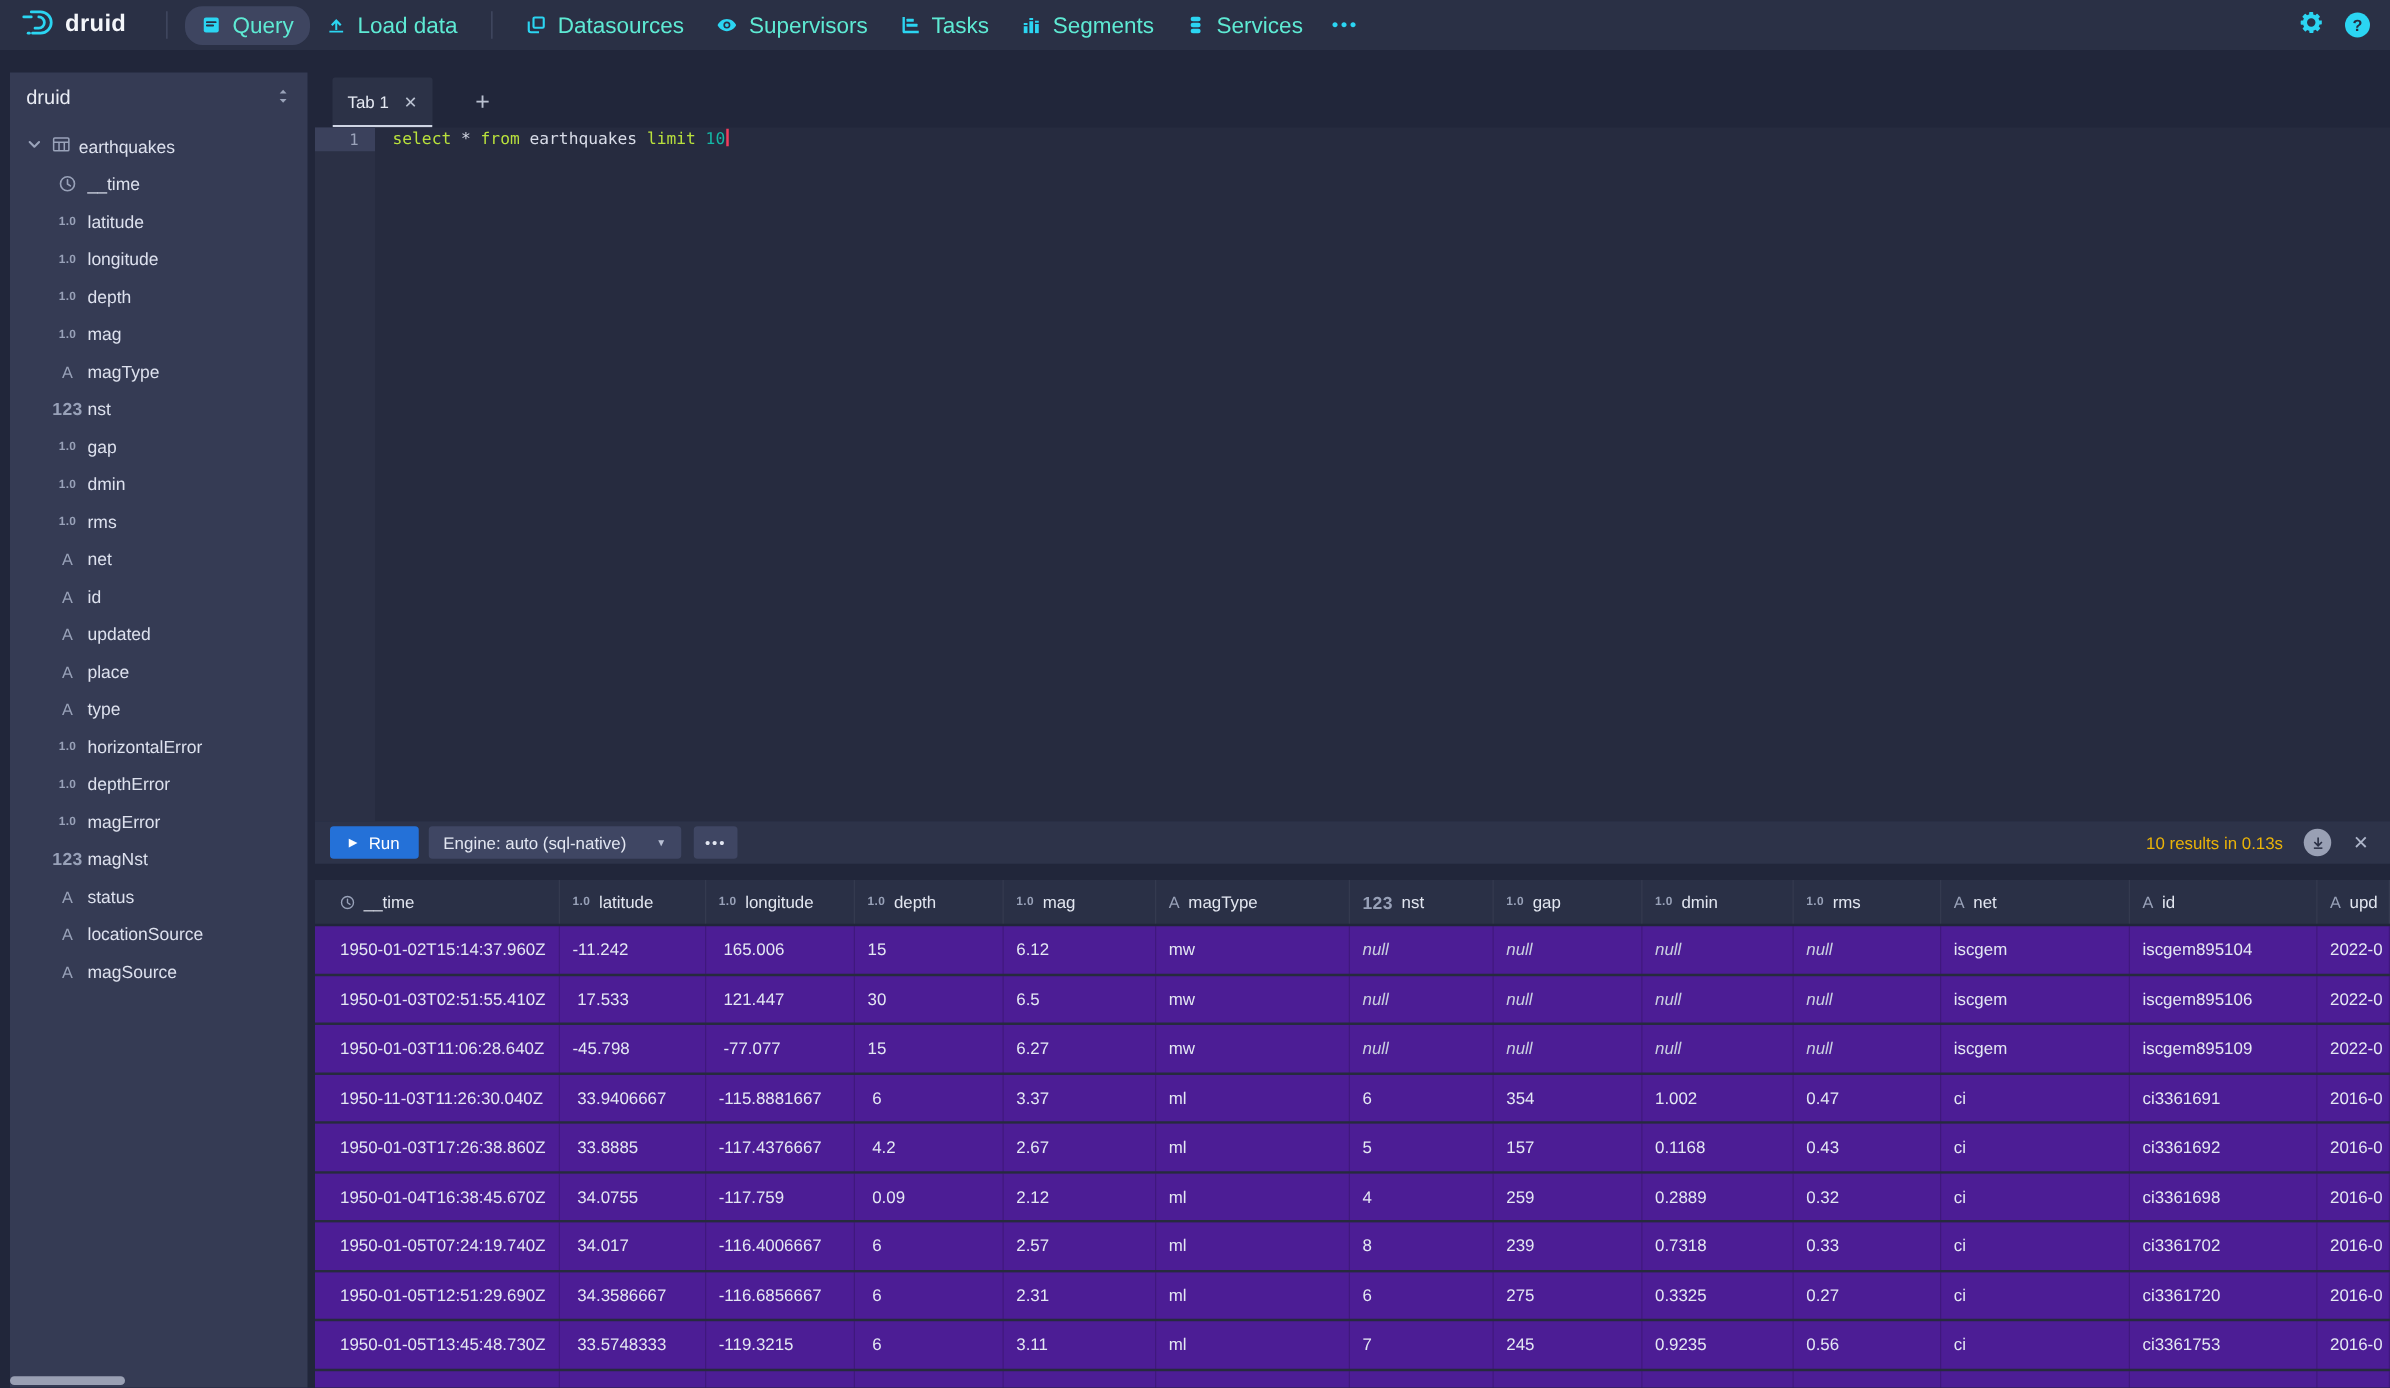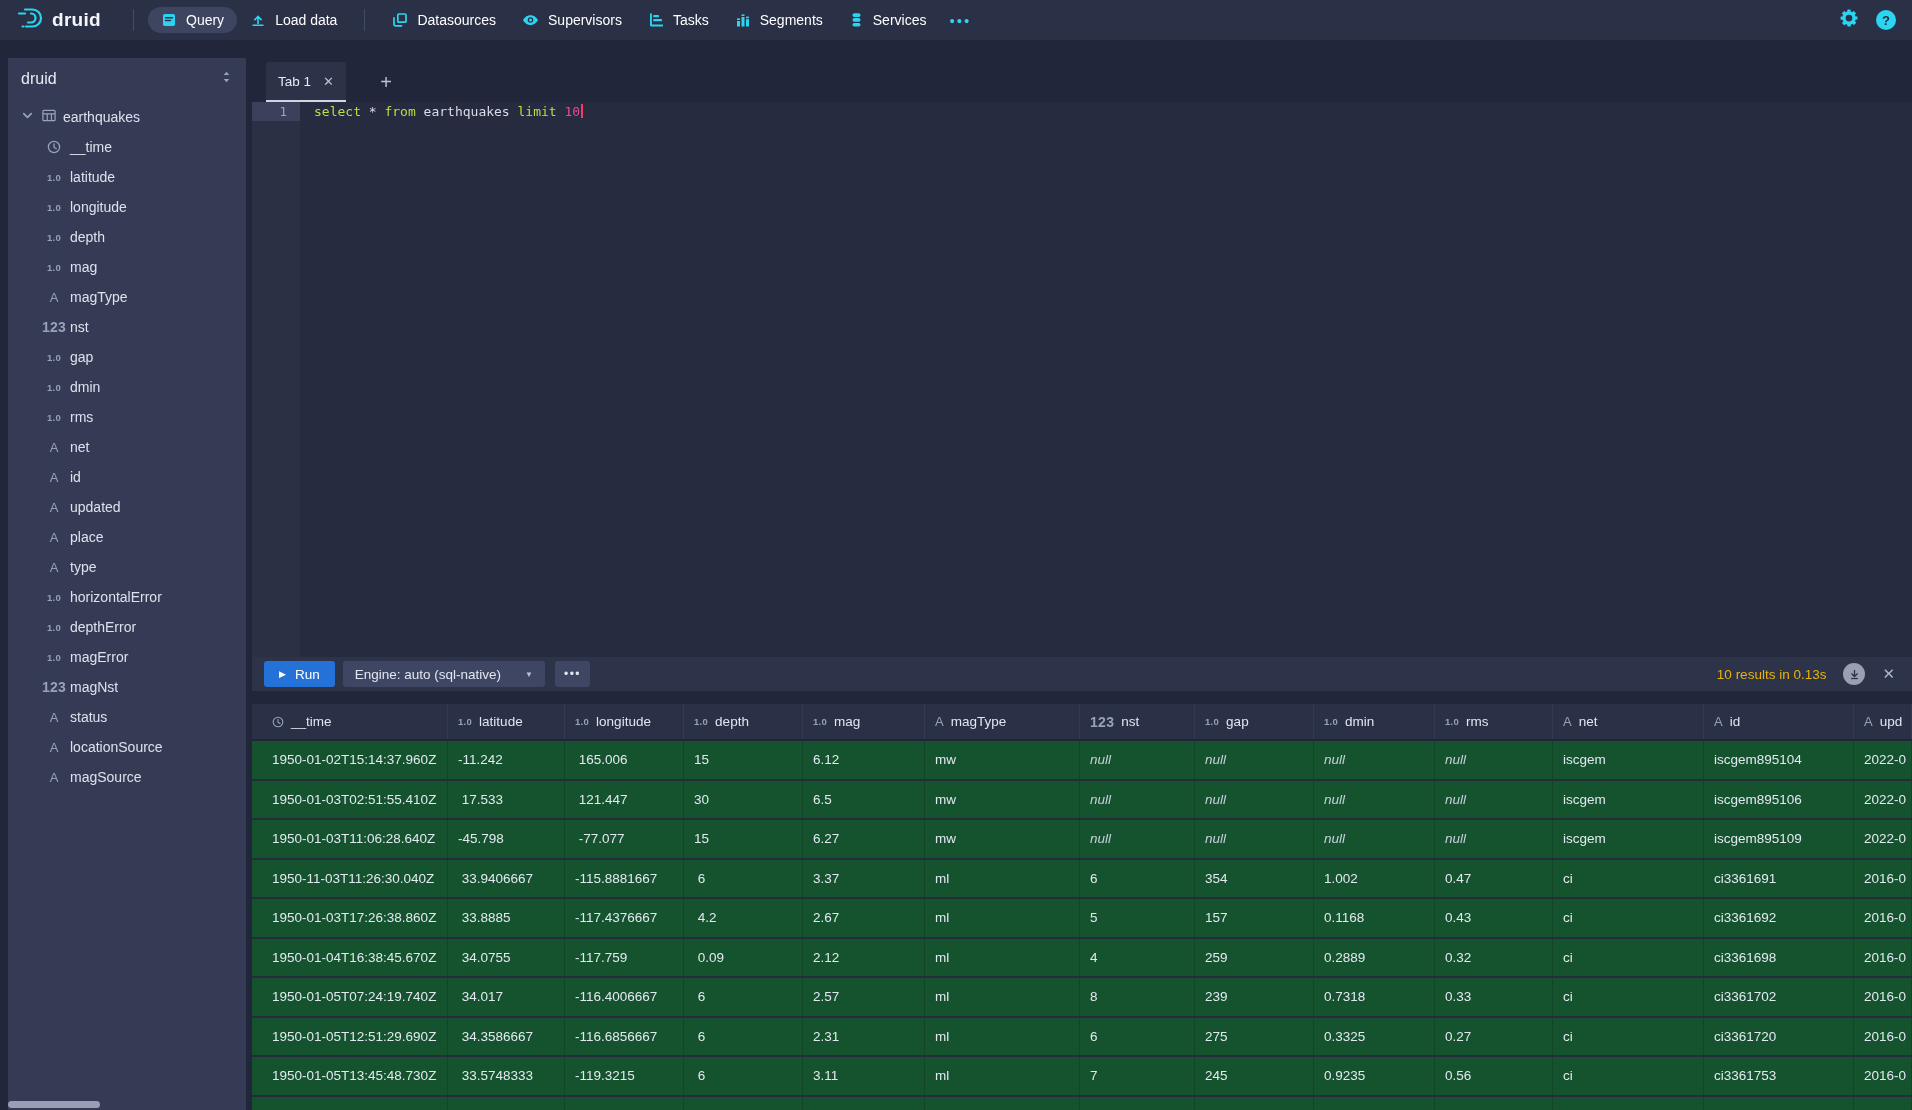--- a/index.html
+++ b/index.html
@@ -7,21 +7,21 @@
     width:1912px;height:1110px;position:relative;overflow:hidden;
     background:#21263a;font-family:"Liberation Sans",sans-serif;
     -webkit-font-smoothing:antialiased;
   }
   
   .navbar{position:absolute;top:0;left:0;right:0;height:40px;background:#2a3045;
     display:flex;align-items:center;padding:0 16px;z-index:5;}
   .logo{display:flex;align-items:center;gap:8px;margin-right:18px;}
   .logo-text{color:#f4f6fa;font-size:19px;font-weight:bold;letter-spacing:.3px;}
   .nav-divider{width:1px;height:22px;background:#454c66;margin:0 14px;}
-  .nav-item{display:flex;align-items:center;gap:9px;color:#ffffff;font-size:14px;
+  .nav-item{display:flex;align-items:center;gap:9px;color:#5eead4;font-size:18px;
     padding:5px 13px;border-radius:14px;cursor:pointer;white-space:nowrap;}
   .nav-item.active{background:#3e4560;}
   .nav-item svg{display:block;}
   .nav-more{color:#2bd5f2;font-size:15px;letter-spacing:2px;padding:5px 10px;cursor:pointer;}
   .nav-right{margin-left:auto;display:flex;align-items:center;gap:18px;}
   .help-circle{width:20px;height:20px;border-radius:50%;background:#2bd5f2;color:#262c41;
     font-weight:bold;font-size:13px;display:flex;align-items:center;justify-content:center;cursor:pointer;}
   
   .sidebar{position:absolute;top:58px;left:8px;width:238px;bottom:0;background:#353b54;}
   .sidebar-header{height:42px;display:flex;align-items:center;padding:0 13px;}
@@ -52,21 +52,21 @@
   
   .editor{position:absolute;top:54px;left:0;right:0;height:555px;background:#262b3f;cursor:text;}
   .gutter{position:absolute;top:0;bottom:0;left:0;width:48px;background:#2b3045;}
   .gutter-line{height:19px;line-height:19px;background:#3b415c;text-align:right;
     padding-right:13px;color:#9ba3ba;font-family:"DejaVu Sans Mono",monospace;font-size:12.5px;}
   .code-line{position:absolute;top:0;left:48px;right:0;height:19px;line-height:19px;
     padding-left:14px;font-family:"DejaVu Sans Mono",monospace;font-size:13px;white-space:pre;}
   .tk-keyword{color:#b9e13c;}
   .tk-plain{color:#d8dce8;}
   .tk-operator{color:#d8dce8;}
-  .tk-number{color:#ec4899;}
+  .tk-number{color:#14b8a6;}
   .cursor{display:inline-block;width:2px;height:14px;background:#f23d5c;vertical-align:-2px;margin-left:1px;}
   
   .runbar{position:absolute;top:609px;left:0;right:0;height:34px;background:#2d3349;
     display:flex;align-items:center;padding:0 12px;gap:8px;}
   .run-btn{height:26px;background:#2471d8;border-radius:3px;color:#fff;display:flex;
     align-items:center;gap:9px;padding:0 15px;font-size:13.5px;cursor:pointer;}
   .play-icon{font-size:9px;}
   .engine-btn{height:26px;background:#3f4663;border-radius:3px;color:#e2e6f1;display:flex;
     align-items:center;gap:24px;padding:0 12px;font-size:13.5px;cursor:pointer;}
   .caret-down{font-size:8px;color:#b9c0d4;}
@@ -78,21 +78,21 @@
     align-items:center;justify-content:center;cursor:pointer;}
   .close-x{color:#aeb6ca;font-size:15px;cursor:pointer;}
   
   .results{position:absolute;top:656px;left:0;right:0;bottom:0;overflow:hidden;}
   .rgrid{display:grid;grid-template-columns:196px 117px 119px 119px 122px 155px 115px 119px 121px 118px 151px 150px minmax(58px,1fr);}
   .rheader{height:35px;background:#2a3046;border-bottom:2px solid #20253a;}
   .rheader .hcell{display:flex;align-items:center;gap:7px;padding-left:10px;overflow:hidden;
     color:#e2e6f0;font-size:13.5px;border-right:1px solid rgba(255,255,255,.05);cursor:pointer;white-space:nowrap;}
   .rheader .hcell:first-child{padding-left:20px;}
   .hcell .type-slot{width:auto;margin-right:0;}
-  .rrow{height:37.5px;background:#14532d;border-bottom:2px solid #262b3e;}
+  .rrow{height:37.5px;background:#4c1d95;border-bottom:2px solid #262b3e;}
   .rrow .cell{line-height:37.5px;padding-left:10px;overflow:hidden;white-space:pre;
     color:#e4e8f3;font-size:13.5px;border-right:1px solid rgba(0,0,0,.16);cursor:pointer;}
   .rrow .cell:first-child{padding-left:20px;}
   .rrow .cell.null{font-style:italic;color:#c9cfdf;}
   svg{flex:none;}
 </style>
 </head>
 <body>
 
 <div class="navbar">

